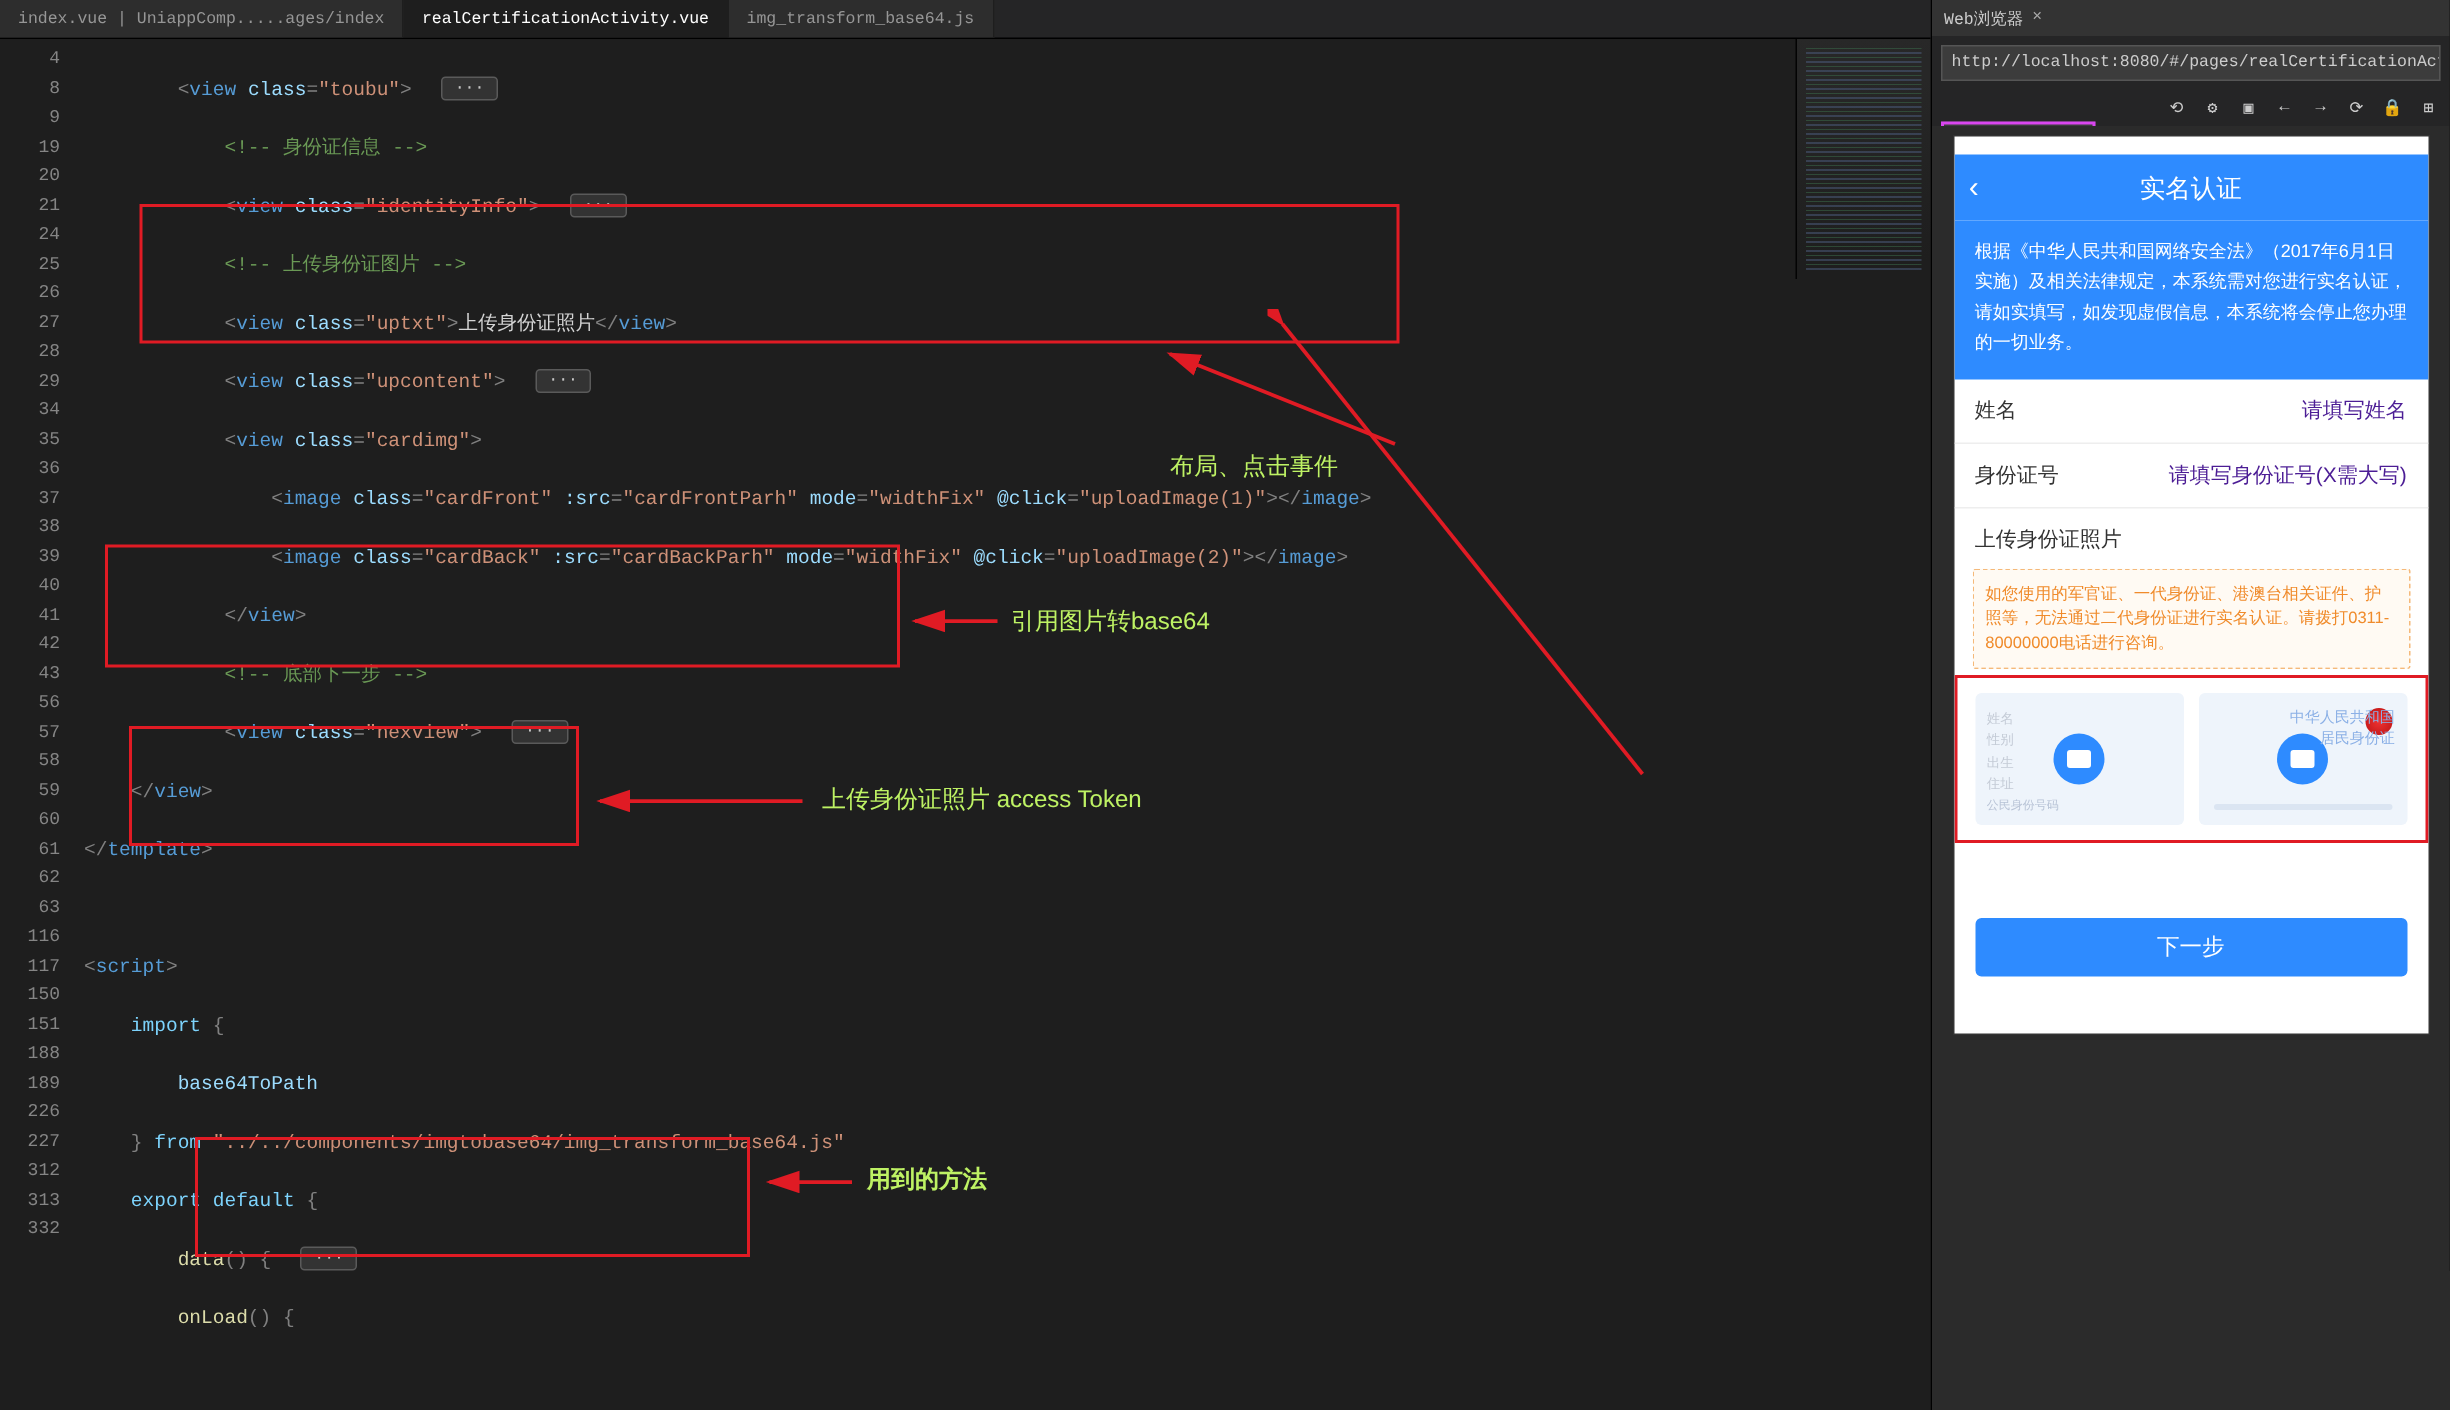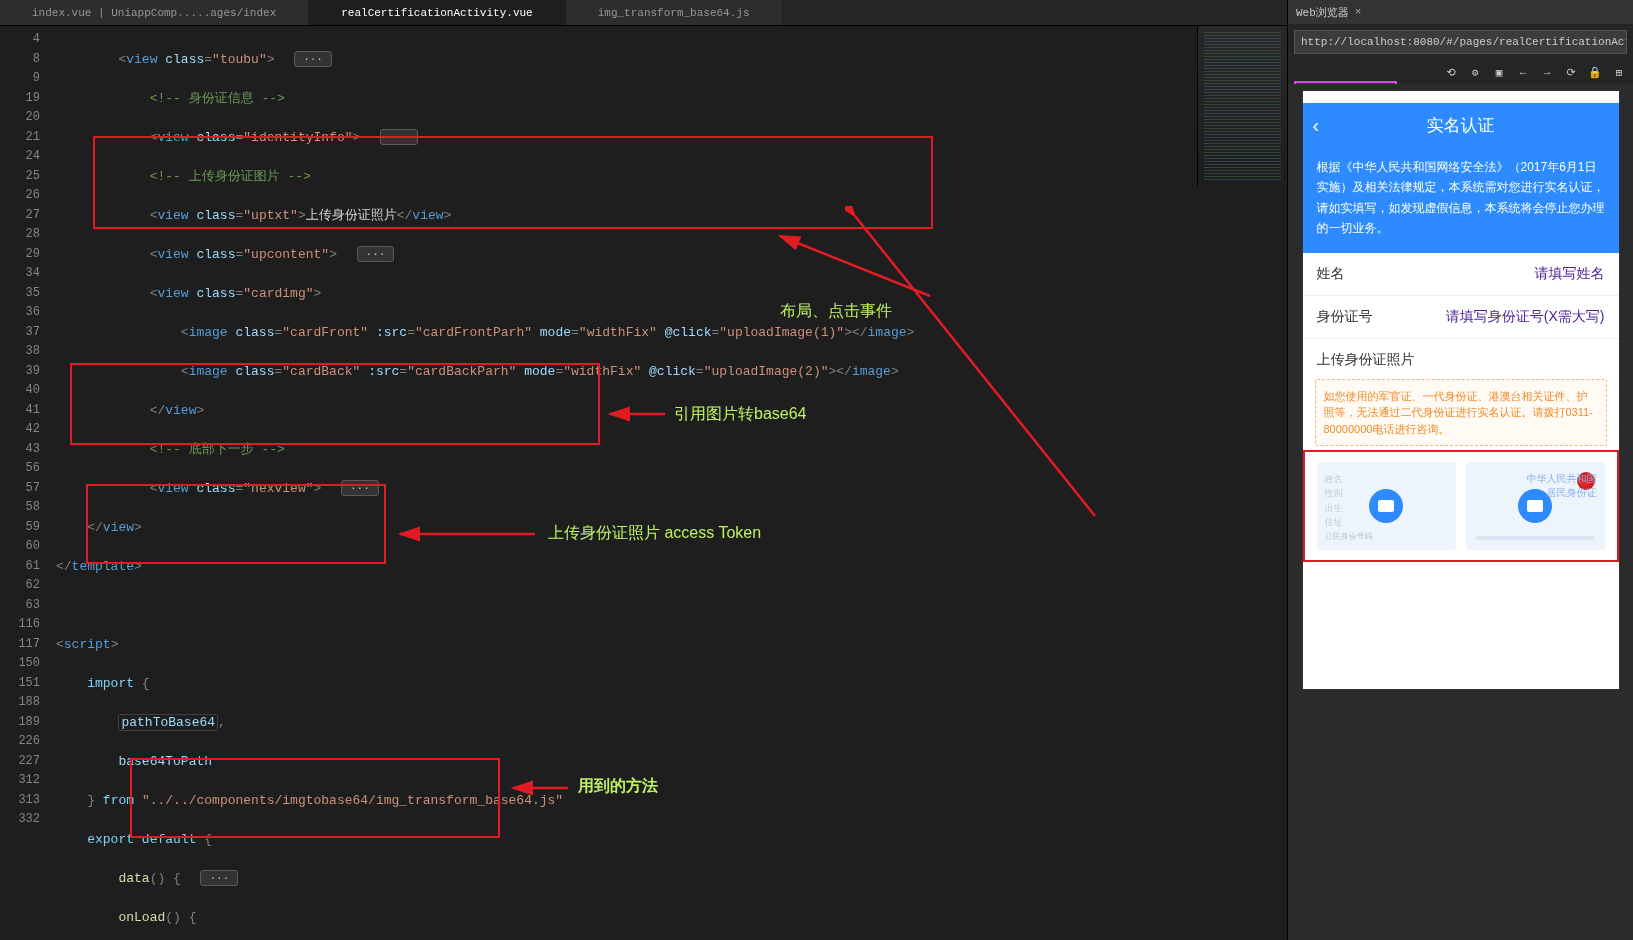--- a/index.html
+++ b/index.html
@@ -1,20 +1,20 @@
 <!DOCTYPE html>
 <html><head>
 <meta charset="utf-8">
 <style>
 * { margin: 0; padding: 0; box-sizing: border-box; }
 body { font-family: Consolas, 'Courier New', monospace; font-size: 12px; background: #1e1e1e; color: #d4d4d4; overflow: hidden; }
 .root { display: flex; height: 940px; width: 1633px; }
 .editor-area { flex: 1; display: flex; flex-direction: column; background: #1e1e1e; position: relative; }
 .tabs { display: flex; background: #252526; height: 26px; border-bottom: 1px solid #000; }
-.tab { padding: 4px 32px; font-size: 11px; color: #969696; background: #2d2d2d; border-right: 1px solid #1e1e1e; cursor: pointer; display: flex; align-items: center; }
+.tab { padding: 4px 12px; font-size: 11px; color: #969696; background: #2d2d2d; border-right: 1px solid #1e1e1e; cursor: pointer; display: flex; align-items: center; }
 .tab.active { background: #1e1e1e; color: #fff; }
 .code-body { flex: 1; display: flex; position: relative; overflow: hidden; }
 .gutter { width: 56px; background: #1e1e1e; text-align: right; padding-right: 16px; color: #858585; font-size: 12px; line-height: 19.5px; user-select: none; padding-top: 4px; }
 .gutter .ln { height: 19.5px; position:relative;}
 .code { flex: 1; font-size: 13px; line-height: 19.5px; white-space: pre; padding-top: 4px; position: relative; }
 .code-line { height: 19.5px; }
 .t-tag { color: #569cd6; }
 .t-attr { color: #9cdcfe; }
 .t-str { color: #ce9178; }
 .t-punc { color: #808080; }
@@ -127,21 +127,20 @@
 <div class="code-line">                <span class="t-punc">&lt;</span><span class="t-tag">image</span><span> </span><span class="t-attr">class</span><span class="t-punc">=</span><span class="t-str">"cardFront"</span> <span class="t-attr">:src</span><span class="t-punc">=</span><span class="t-str">"cardFrontParh"</span> <span class="t-attr">mode</span><span class="t-punc">=</span><span class="t-str">"widthFix"</span> <span class="t-attr">@click</span><span class="t-punc">=</span><span class="t-str">"uploadImage(1)"</span><span class="t-punc">&gt;&lt;/</span><span class="t-tag">image</span><span class="t-punc">&gt;</span></div>
 <div class="code-line">                <span class="t-punc">&lt;</span><span class="t-tag">image</span><span> </span><span class="t-attr">class</span><span class="t-punc">=</span><span class="t-str">"cardBack"</span> <span class="t-attr">:src</span><span class="t-punc">=</span><span class="t-str">"cardBackParh"</span> <span class="t-attr">mode</span><span class="t-punc">=</span><span class="t-str">"widthFix"</span> <span class="t-attr">@click</span><span class="t-punc">=</span><span class="t-str">"uploadImage(2)"</span><span class="t-punc">&gt;&lt;/</span><span class="t-tag">image</span><span class="t-punc">&gt;</span></div>
 <div class="code-line">            <span class="t-punc">&lt;/</span><span class="t-tag">view</span><span class="t-punc">&gt;</span></div>
 <div class="code-line">            <span class="t-cmt">&lt;!-- 底部下一步 --&gt;</span></div>
 <div class="code-line">            <span class="t-punc">&lt;</span><span class="t-tag">view</span><span> </span><span class="t-attr">class</span><span class="t-punc">=</span><span class="t-str">"nexview"</span><span class="t-punc">&gt;</span>  <span class="folded-badge">···</span></div>
 <div class="code-line">    <span class="t-punc">&lt;/</span><span class="t-tag">view</span><span class="t-punc">&gt;</span></div>
 <div class="code-line"><span class="t-punc">&lt;/</span><span class="t-tag">template</span><span class="t-punc">&gt;</span></div>
 <div class="code-line"></div>
 <div class="code-line"><span class="t-punc">&lt;</span><span class="t-tag">script</span><span class="t-punc">&gt;</span></div>
 <div class="code-line">    <span class="t-kw">import</span><span> </span><span class="t-punc">{</span></div>
-<div class="code-line">        <span class="t-var hl-box">pathToBase64</span><span class="t-punc">,</span></div>
 <div class="code-line">        <span class="t-var">base64ToPath</span></div>
 <div class="code-line">    <span class="t-punc">}</span><span> </span><span class="t-kw">from</span><span> </span><span class="t-str">"../../components/imgtobase64/img_transform_base64.js"</span></div>
 <div class="code-line">    <span class="t-kw">export</span><span> </span><span class="t-kw">default</span><span> </span><span class="t-punc">{</span></div>
 <div class="code-line">        <span class="t-fn">data</span><span class="t-punc">()</span><span> </span><span class="t-punc">{</span>  <span class="folded-badge">···</span></div>
 <div class="code-line">        <span class="t-fn">onLoad</span><span class="t-punc">()</span><span> </span><span class="t-punc">{</span></div>
 
 
 
 
 
@@ -241,16 +240,17 @@
             <div class="idlabel">公民身份号码</div>
           </div>
           <div class="card card2">
             <div class="emblem"></div>
             <div class="title2" style="white-space:pre">中华人民共和国
 居民身份证</div>
             <div class="cam"></div>
             <div class="bottomline"></div>
           </div>
         </div>
+        <div class="ph-next">下一步</div>
       </div>
     </div>
   </div>
 </div>
 
 </body></html>

